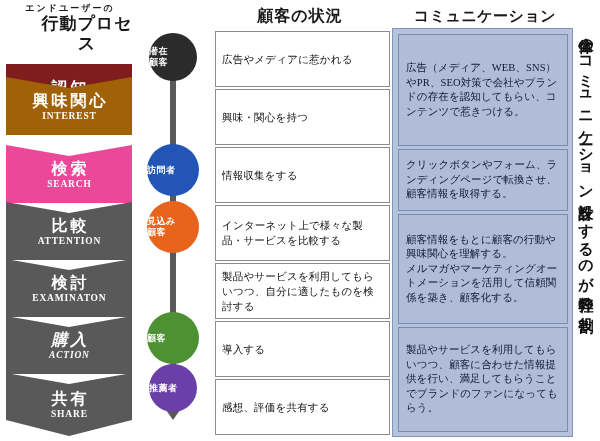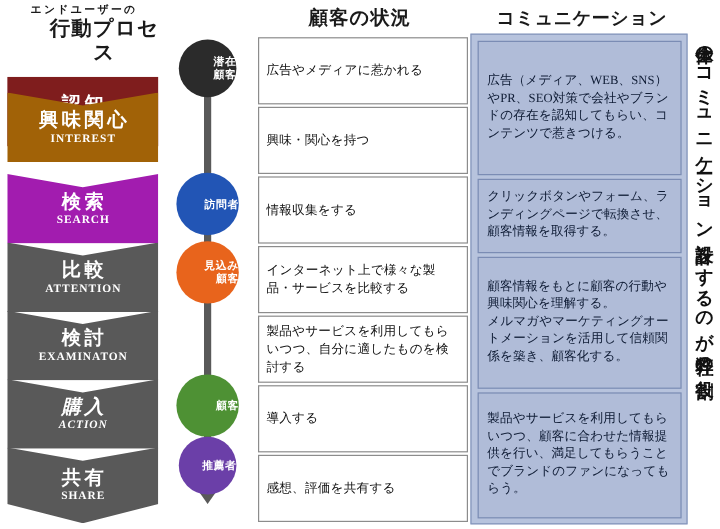--- a/index.html
+++ b/index.html
@@ -65,21 +65,21 @@
   #spine-arrow {
     position: absolute; left: 21px; top: 372px;
     width: 0; height: 0;
     border-left: 12px solid transparent;
     border-right: 12px solid transparent;
     border-top: 17px solid #595959;
   }
   .circle {
     position: absolute; border-radius: 50%;
     display: flex; flex-direction: column;
-    align-items: flex-end; justify-content: center;
+    align-items: flex-start; justify-content: center;
     color: #ffffff; text-align: center;
     font-size: 9px; font-weight: 700; letter-spacing: 0.5px; line-height: 11px;
   }
 
   
   #mid-col { position: absolute; left: 215px; top: 31px; width: 175px; height: 406px; }
   .mbox {
     position: absolute; left: 0; width: 175px;
     background: #ffffff;
     border: 1px solid #8c8c8c;
@@ -131,21 +131,21 @@
 
   <div id="funnel">
       <div class="chev top" style="top: 0px; height: 58px; background: #7f1d1d; margin-top: 33px;">
         <div class="jp">認知</div>
         <div class="en">ATTENTION</div>
       </div>
       <div class="chev mid" style="top: 46px; height: 58px; background: #a16207;">
         <div class="jp">興味関心</div>
         <div class="en">INTEREST</div>
       </div>
-      <div class="chev mid" style="top: 114px; height: 58px; background: #a21caf;">
+      <div class="chev mid" style="top: 114px; height: 58px; background: #ec4899;">
         <div class="jp">検索</div>
         <div class="en">SEARCH</div>
       </div>
       <div class="chev mid" style="top: 171px; height: 58px; background: rgb(89, 89, 89);">
         <div class="jp">比較</div>
         <div class="en">ATTENTION</div>
       </div>
       <div class="chev mid" style="top: 228px; height: 58px; background: rgb(89, 89, 89);">
         <div class="jp">検討</div>
         <div class="en">EXAMINATON</div>

